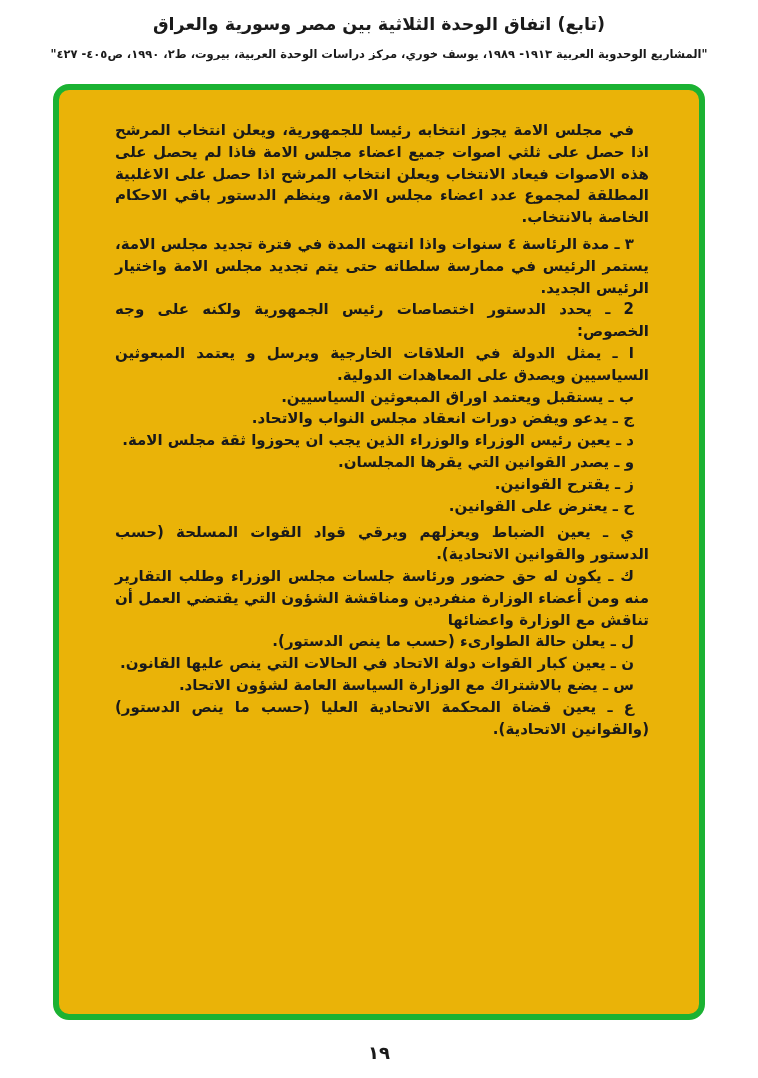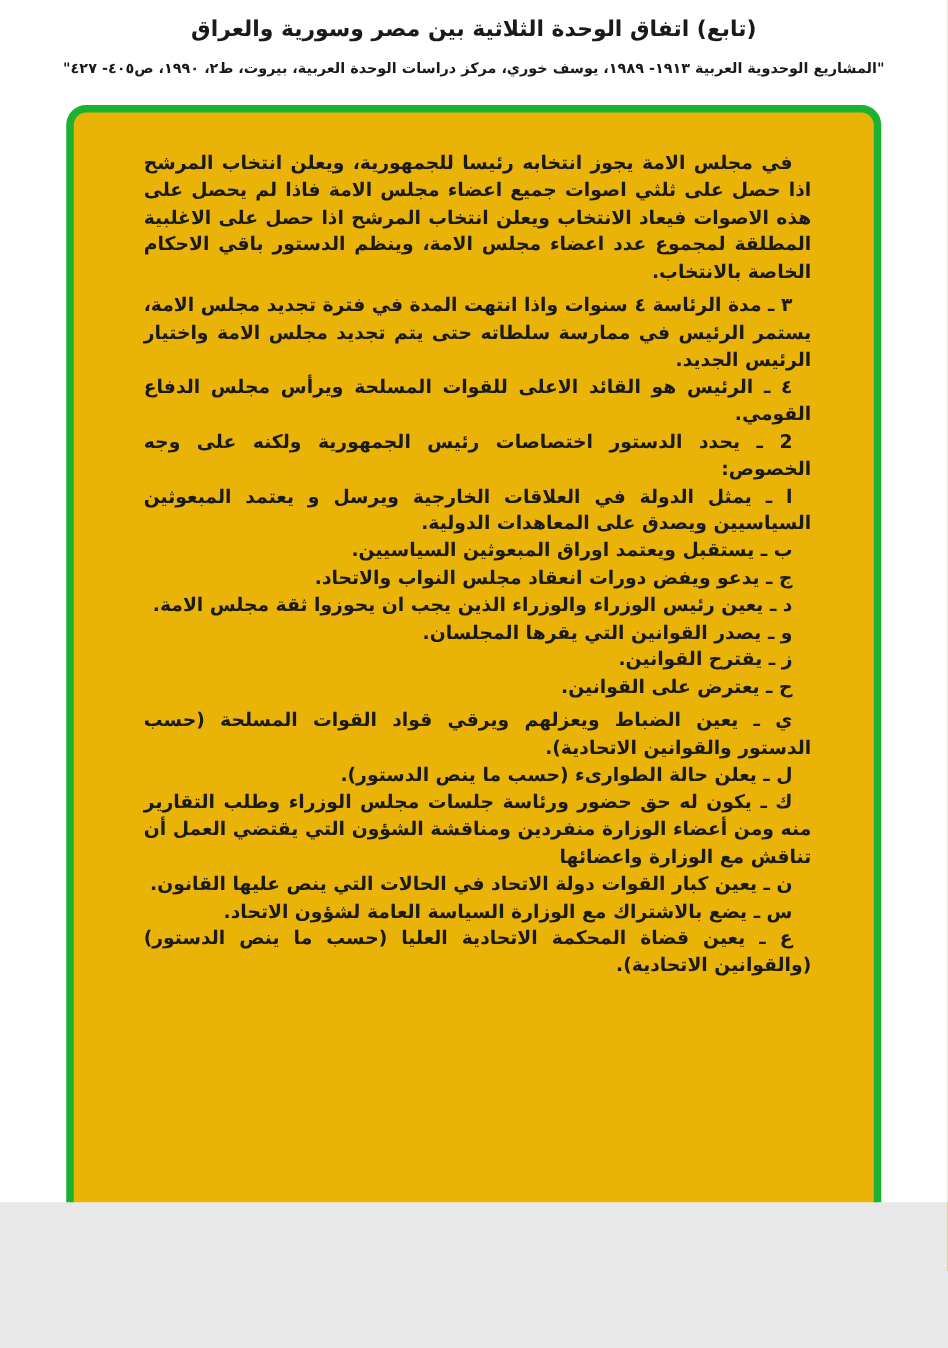--- a/index.html
+++ b/index.html
@@ -1,20 +1,20 @@
 <!DOCTYPE html>
 <html lang="ar"><head>
 <meta charset="utf-8">
 <style>
   * { margin: 0; padding: 0; box-sizing: border-box; }
   html, body { background: #e8e8e8; }
   .page {
     position: relative;
     width: 758px;
-    height: 962px;
+    height: 1078px;
     margin: 0 auto;
     background: #ffffff;
     font-family: "DejaVu Sans", sans-serif;
     color: #1a1a1a;
     overflow: hidden;
     padding-left: 47px;
   }
   .doc-title {
     position: absolute;
     top: 14px;
@@ -82,21 +82,20 @@
 
   <div class="doc-source">"المشاريع الوحدوية العربية ١٩١٣- ١٩٨٩، يوسف خوري، مركز دراسات الوحدة العربية، بيروت، ط٢، ١٩٩٠، ص٤٠٥- ٤٢٧"</div>
 
   <div class="frame">
     <div class="content">
 
         <p>في مجلس الامة يجوز انتخابه رئيسا للجمهورية، ويعلن انتخاب المرشح اذا حصل على ثلثي اصوات جميع اعضاء مجلس الامة فاذا لم يحصل على هذه الاصوات فيعاد الانتخاب ويعلن انتخاب المرشح اذا حصل على الاغلبية المطلقة لمجموع عدد اعضاء مجلس الامة، وينظم الدستور باقي الاحكام الخاصة بالانتخاب.</p>
 
         <p class="gap">٣ ـ مدة الرئاسة ٤ سنوات واذا انتهت المدة في فترة تجديد مجلس الامة، يستمر الرئيس في ممارسة سلطاته حتى يتم تجديد مجلس الامة واختيار الرئيس الجديد.</p>
 
-        <p>٤ ـ الرئيس هو القائد الاعلى للقوات المسلحة ويرأس مجلس الدفاع القومي.</p>
 
         <p>2 ـ يحدد الدستور اختصاصات رئيس الجمهورية ولكنه على وجه الخصوص:</p>
 
         <p>ا ـ يمثل الدولة في العلاقات الخارجية ويرسل و يعتمد المبعوثين السياسيين ويصدق على المعاهدات الدولية.</p>
 
         <p>ب ـ يستقبل ويعتمد اوراق المبعوثين السياسيين.</p>
 
         <p>ج ـ يدعو ويفض دورات انعقاد مجلس النواب والاتحاد.</p>
 
         <p>د ـ يعين رئيس الوزراء والوزراء الذين يجب ان يحوزوا ثقة مجلس الامة.</p>
@@ -104,23 +103,23 @@
 
         <p>و ـ يصدر القوانين التي يقرها المجلسان.</p>
 
         <p>ز ـ يقترح القوانين.</p>
 
         <p>ح ـ يعترض على القوانين.</p>
 
 
         <p class="gap">ي ـ يعين الضباط ويعزلهم ويرقي قواد القوات المسلحة (حسب الدستور والقوانين الاتحادية).</p>
 
+        <p>ك ـ يكون له حق حضور ورئاسة جلسات مجلس الوزراء وطلب التقارير منه ومن أعضاء الوزارة منفردين ومناقشة الشؤون التي يقتضي العمل أن تناقش مع الوزارة واعضائها</p>
+
         <p>ل ـ يعلن حالة الطوارىء (حسب ما ينص الدستور).</p>
-
-        <p>ك ـ يكون له حق حضور ورئاسة جلسات مجلس الوزراء وطلب التقارير منه ومن أعضاء الوزارة منفردين ومناقشة الشؤون التي يقتضي العمل أن تناقش مع الوزارة واعضائها</p>
 
 
         <p>ن ـ يعين كبار القوات دولة الاتحاد في الحالات التي ينص عليها القانون.</p>
 
         <p>س ـ يضع بالاشتراك مع الوزارة السياسة العامة لشؤون الاتحاد.</p>
 
         <p>ع ـ يعين قضاة المحكمة الاتحادية العليا (حسب ما ينص الدستور) (والقوانين الاتحادية).</p>
 
       </div>
   </div>

